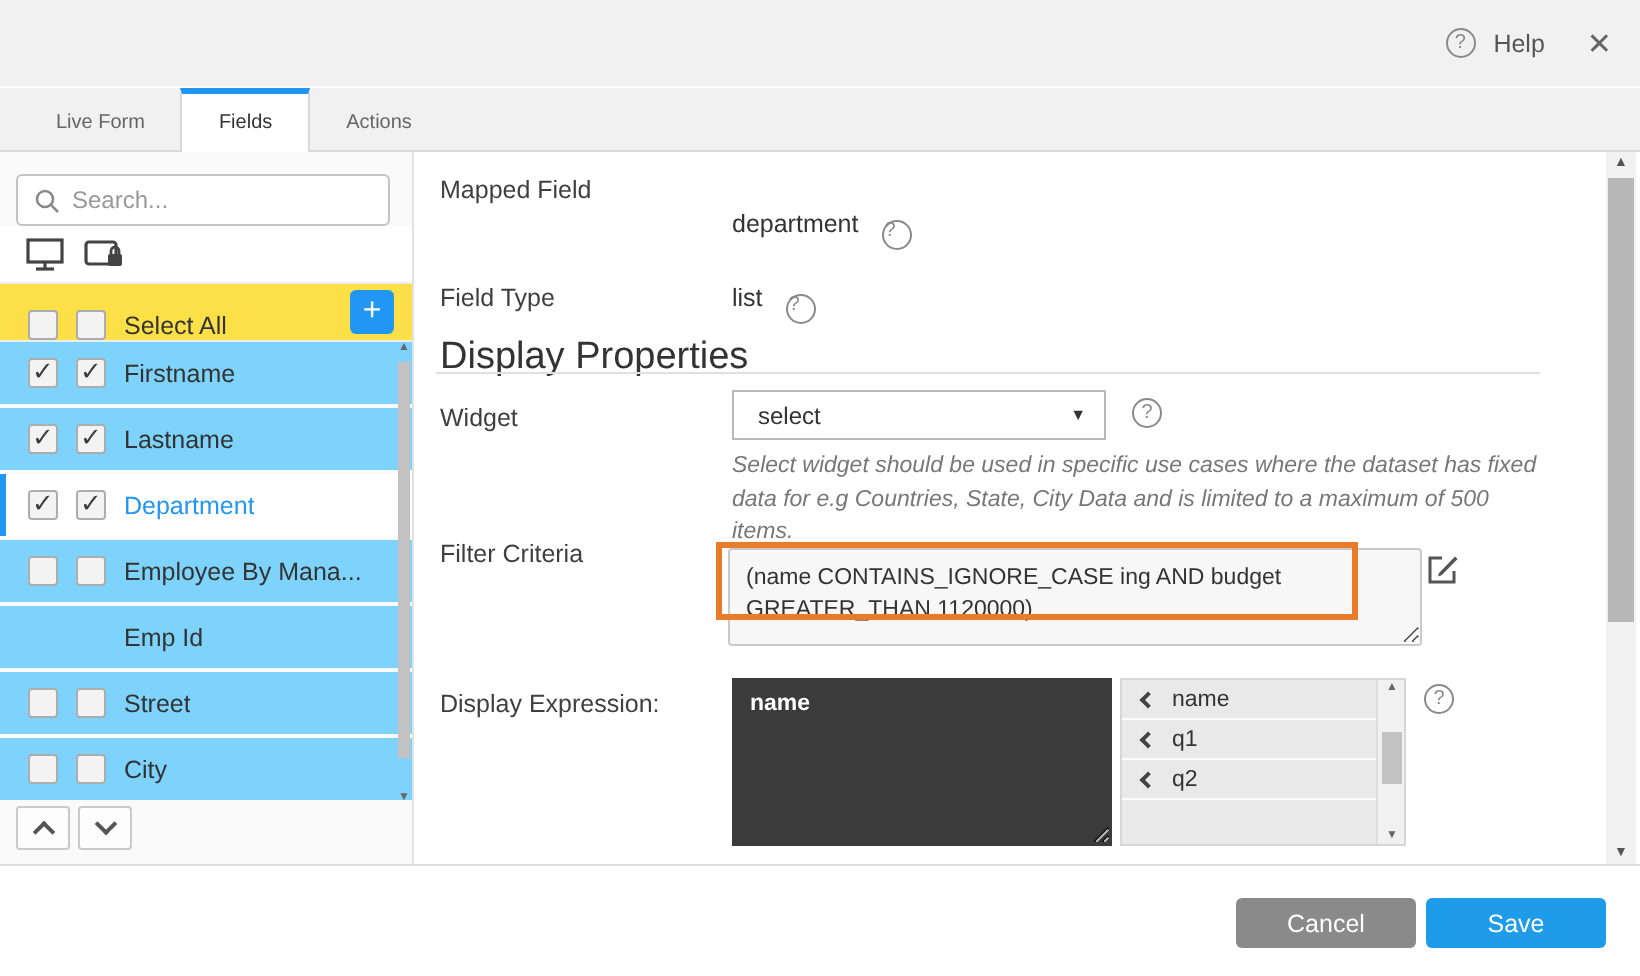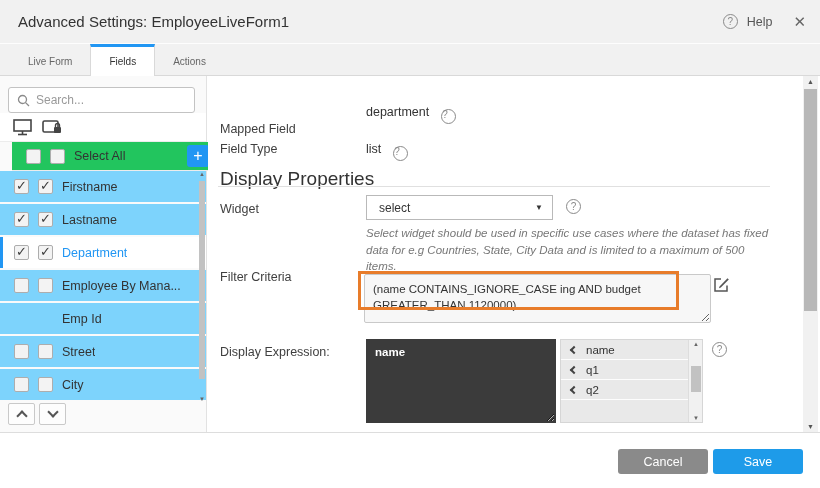--- a/index.html
+++ b/index.html
@@ -21,21 +21,21 @@
 
   
   .content { position:absolute; left:0; top:76px; width:820px; height:356px; background:#fff; }
 
   
   .sidebar { position:absolute; left:0; top:0; width:207px; height:356px; border-right:1px solid #e2e2e2; background:#fafafa; }
   .search-box { position:absolute; left:8px; top:11px; width:187px; height:26px; background:#fff; border:1px solid #c3c3c3; border-radius:3px; display:flex; align-items:center; padding:0 8px; gap:6px; }
   .search-box input { border:none; outline:none; font-size:12px; color:#555; width:140px; background:transparent; }
   .search-box input::placeholder { color:#9a9a9a; }
   .device-row { position:absolute; left:0; top:37px; width:206px; height:29px; background:#fff; display:flex; align-items:center; gap:10px; padding-left:13px; border-bottom:1px solid #ececec; }
-  .selectall-row { position:absolute; left:12px; top:66px; width:206px; height:29px; background:#22c55e; display:flex; align-items:center; border-bottom:1px solid #ececec; }
+  .selectall-row { position:absolute; left:0; top:66px; width:206px; height:29px; background:#fde047; display:flex; align-items:flex-end; border-bottom:1px solid #ececec; }
   .selectall-label { font-size:12.5px; color:#333; margin-left:9px; }
   .add-btn { position:absolute; right:9px; top:3px; width:22px; height:22px; background:#2196f3; color:#fff; border:none; border-radius:3px; font-size:16px; line-height:20px; cursor:pointer; }
   .cb { width:15px; height:15px; border:1px solid #adadad; border-radius:2px; background:#f3f3f3; margin-left:14px; position:relative; display:inline-block; flex:0 0 auto; }
   .cb:first-child { margin-left:14px; }
   .cb + .cb { margin-left:9px; }
   .cb.checked::after { content:"✓"; position:absolute; left:1px; top:-2px; font-size:13px; font-weight:bold; color:#3c3c3c; }
   .rows { position:absolute; left:0; top:95px; width:206px; }
   .row { height:31px; margin-bottom:2px; background:#7dd3fc; display:flex; align-items:center; position:relative; }
   .row.selected { background:#fff; border-left:3px solid #2196f3; }
   .row.selected .cb:first-child { margin-left:11px; }
@@ -88,21 +88,20 @@
   .btn-save { left:713px; background:#1e9be9; }
 
   svg { display:block; }
 </style>
 </head>
 <body>
 
 <div class="window">
 
   <div class="titlebar">
-    <div class="title">Advanced Settings: EmployeeLiveForm1</div>
     <div class="titlebar-right">
       <span class="qicon">?</span>
       <span class="help-label">Help</span>
       <span class="close-x">✕</span>
     </div>
   </div>
 
   <div class="tabbar">
     <div class="tab">Live Form</div>
     <div class="tab active">Fields</div>
@@ -193,21 +192,21 @@
             <span class="chev up"></span>
           </button>
         <button class="nav-btn">
             <span class="chev down"></span>
           </button>
       </div>
     </div>
 
     <div class="main">
 
-      <div class="field-label" style="top:46px;">Mapped Field</div>
+      <div class="field-label" style="top:12px;">Mapped Field</div>
       <div class="field-value" style="top:29px;">
         <span>department</span><span class="qicon inline-q">?</span>
       </div>
 
       <div class="field-label" style="top:66px;">Field Type</div>
       <div class="field-value" style="top:66px;">
         <span>list</span><span class="qicon inline-q">?</span>
       </div>
 
       <div class="section-heading">Display Properties</div>

